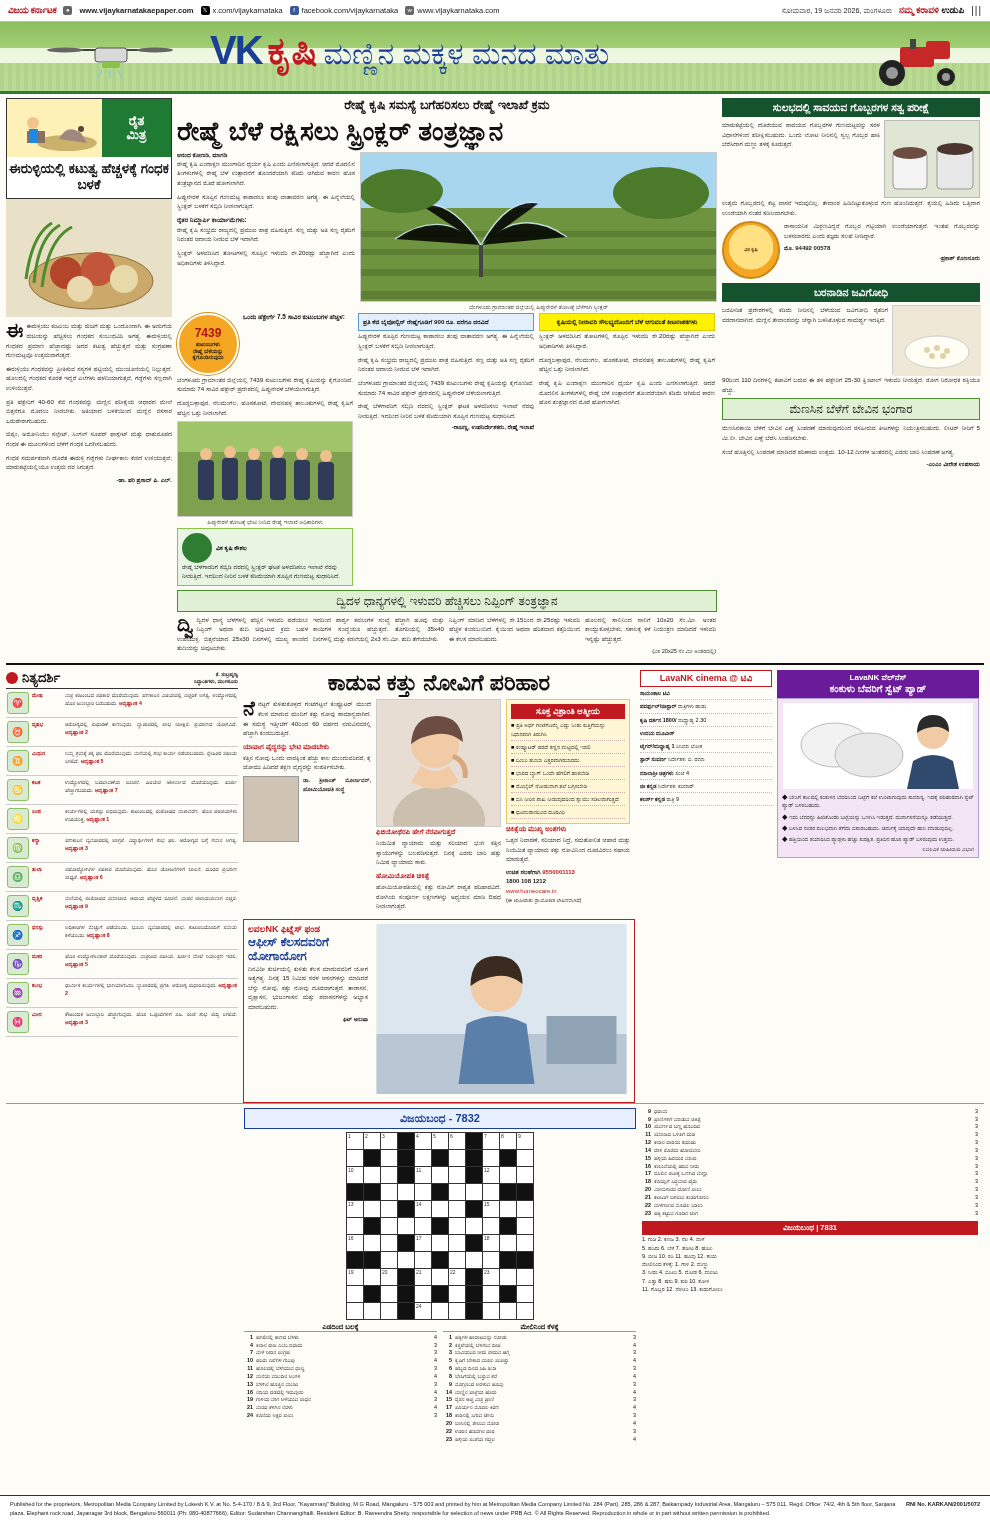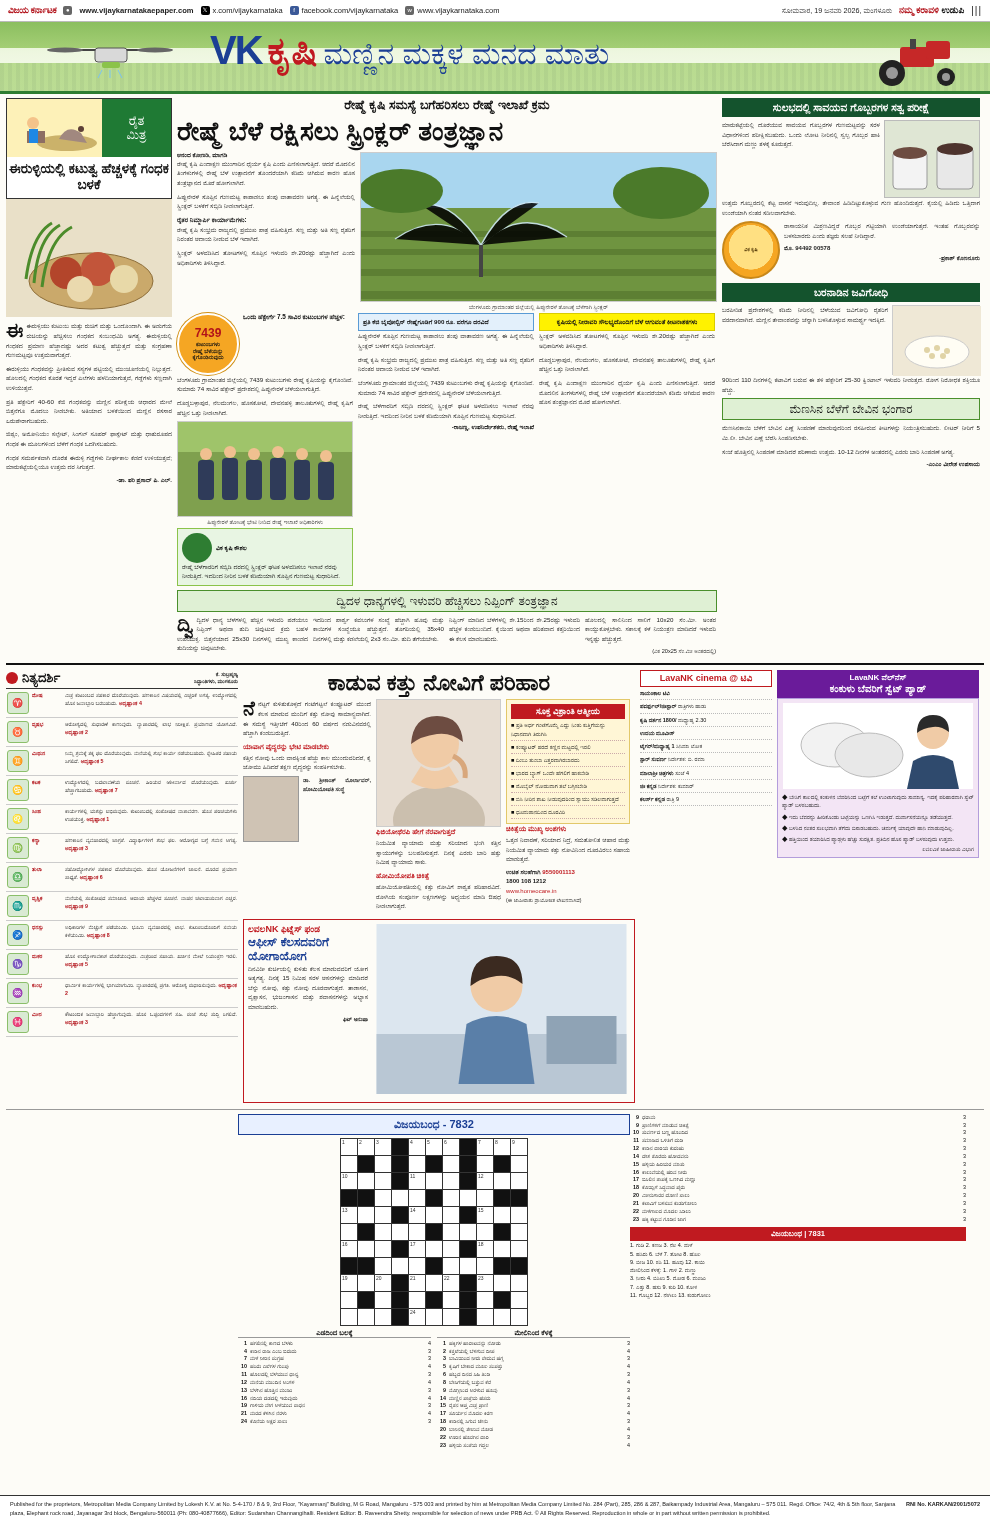--- a/index.html
+++ b/index.html
@@ -69,21 +69,21 @@
   .col-left { width:166px; }
   .col-mid  { width:540px; }
   .col-right{ width:258px; }
 
   
   .rytha-box { border:1px solid #333; background:#fff; }
   .rytha-top { display:flex; height:58px; }
   .rytha-art { width:95px; background:#fdf1b8; position:relative; }
   .rytha-lbl {
     flex:1; background:#1f7a34; color:#fff; display:flex; flex-direction:column;
-    align-items:center; justify-content:center; font-size:13px; font-weight:normal; line-height:1.05;
+    align-items:center; justify-content:center; font-size:13px; font-weight:bold; line-height:1.05;
   }
   .rytha-head {
     text-align:center; font-size:13.5px; font-weight:bold; padding:4px 2px 5px; line-height:1.2;
   }
   .onion-img{ height:118px; background:#efe6cf; position:relative; overflow:hidden; }
   .col-text { font-size:6.2px; line-height:1.55; text-align:justify; color:#1a1a1a; }
   .col-text p{ margin:0 0 4px; }
   .drop { float:left; font-size:20px; font-weight:bold; line-height:16px; padding:1px 3px 0 0; color:#111; }
   .byline{ font-size:6px; text-align:right; font-weight:bold; margin-top:3px; }
 
@@ -706,21 +706,21 @@
                 <div style="margin-bottom: 3px;">◆ ಬೇಸಿಗೆ ಕಾಲದಲ್ಲಿ ಕಂಕುಳಿನ ಬೆವರಿನಿಂದ ಬಟ್ಟೆಗೆ ಕಲೆ ಉಂಟಾಗುವುದು ಸಾಮಾನ್ಯ. ಇದಕ್ಕೆ ಪರಿಹಾರವಾಗಿ ಸ್ವೆಟ್ ಪ್ಯಾಡ್ ಬಳಸಬಹುದು.</div>
                 <div style="margin-bottom: 3px;">◆ ಇದು ಬೆವರನ್ನು ಹೀರಿಕೊಂಡು ಬಟ್ಟೆಯನ್ನು ಒಣಗಿಸಿ ಇಡುತ್ತದೆ. ದುರ್ವಾಸನೆಯನ್ನೂ ತಡೆಯುತ್ತದೆ.</div>
                 <div style="margin-bottom: 3px;">◆ ಬಳಸಿದ ನಂತರ ಸುಲಭವಾಗಿ ತೆಗೆದು ಬಿಸಾಡಬಹುದು. ಚರ್ಮಕ್ಕೆ ಯಾವುದೇ ಹಾನಿ ಮಾಡುವುದಿಲ್ಲ.</div>
                 <div style="margin-bottom: 3px;">◆ ಹತ್ತಿಯಿಂದ ತಯಾರಿಸಿದ ಪ್ಯಾಡ್ಗಳು ಹೆಚ್ಚು ಸುರಕ್ಷಿತ. ಪ್ರತಿದಿನ ಹೊಸ ಪ್ಯಾಡ್ ಬಳಸುವುದು ಉತ್ತಮ.</div>
               </div>
             <div style="font-size:5.4px;text-align:right;margin-top:2px">ಲವಲವಿಕೆ ಜಾಹೀರಾತು ವಿಭಾಗ</div>
           </div>
         </div>
       </div>
 
-      <div style="display:flex;margin-top:6px;border-top:1px solid #999;padding-top:4px;">
+      <div style="display:flex;gap:6px;border-top:1px solid #999;padding-top:4px;">
         <div style="width:232px"></div>
         <div style="width:392px">
           <div class="cw-head">ವಿಜಯಬಂಧ - 7832</div>
           <div id="cw-grid">
               <table class="cw">
                 <tbody>
                   <tr>
                     <td>1</td>
                     <td>2</td>
                     <td>3</td>

